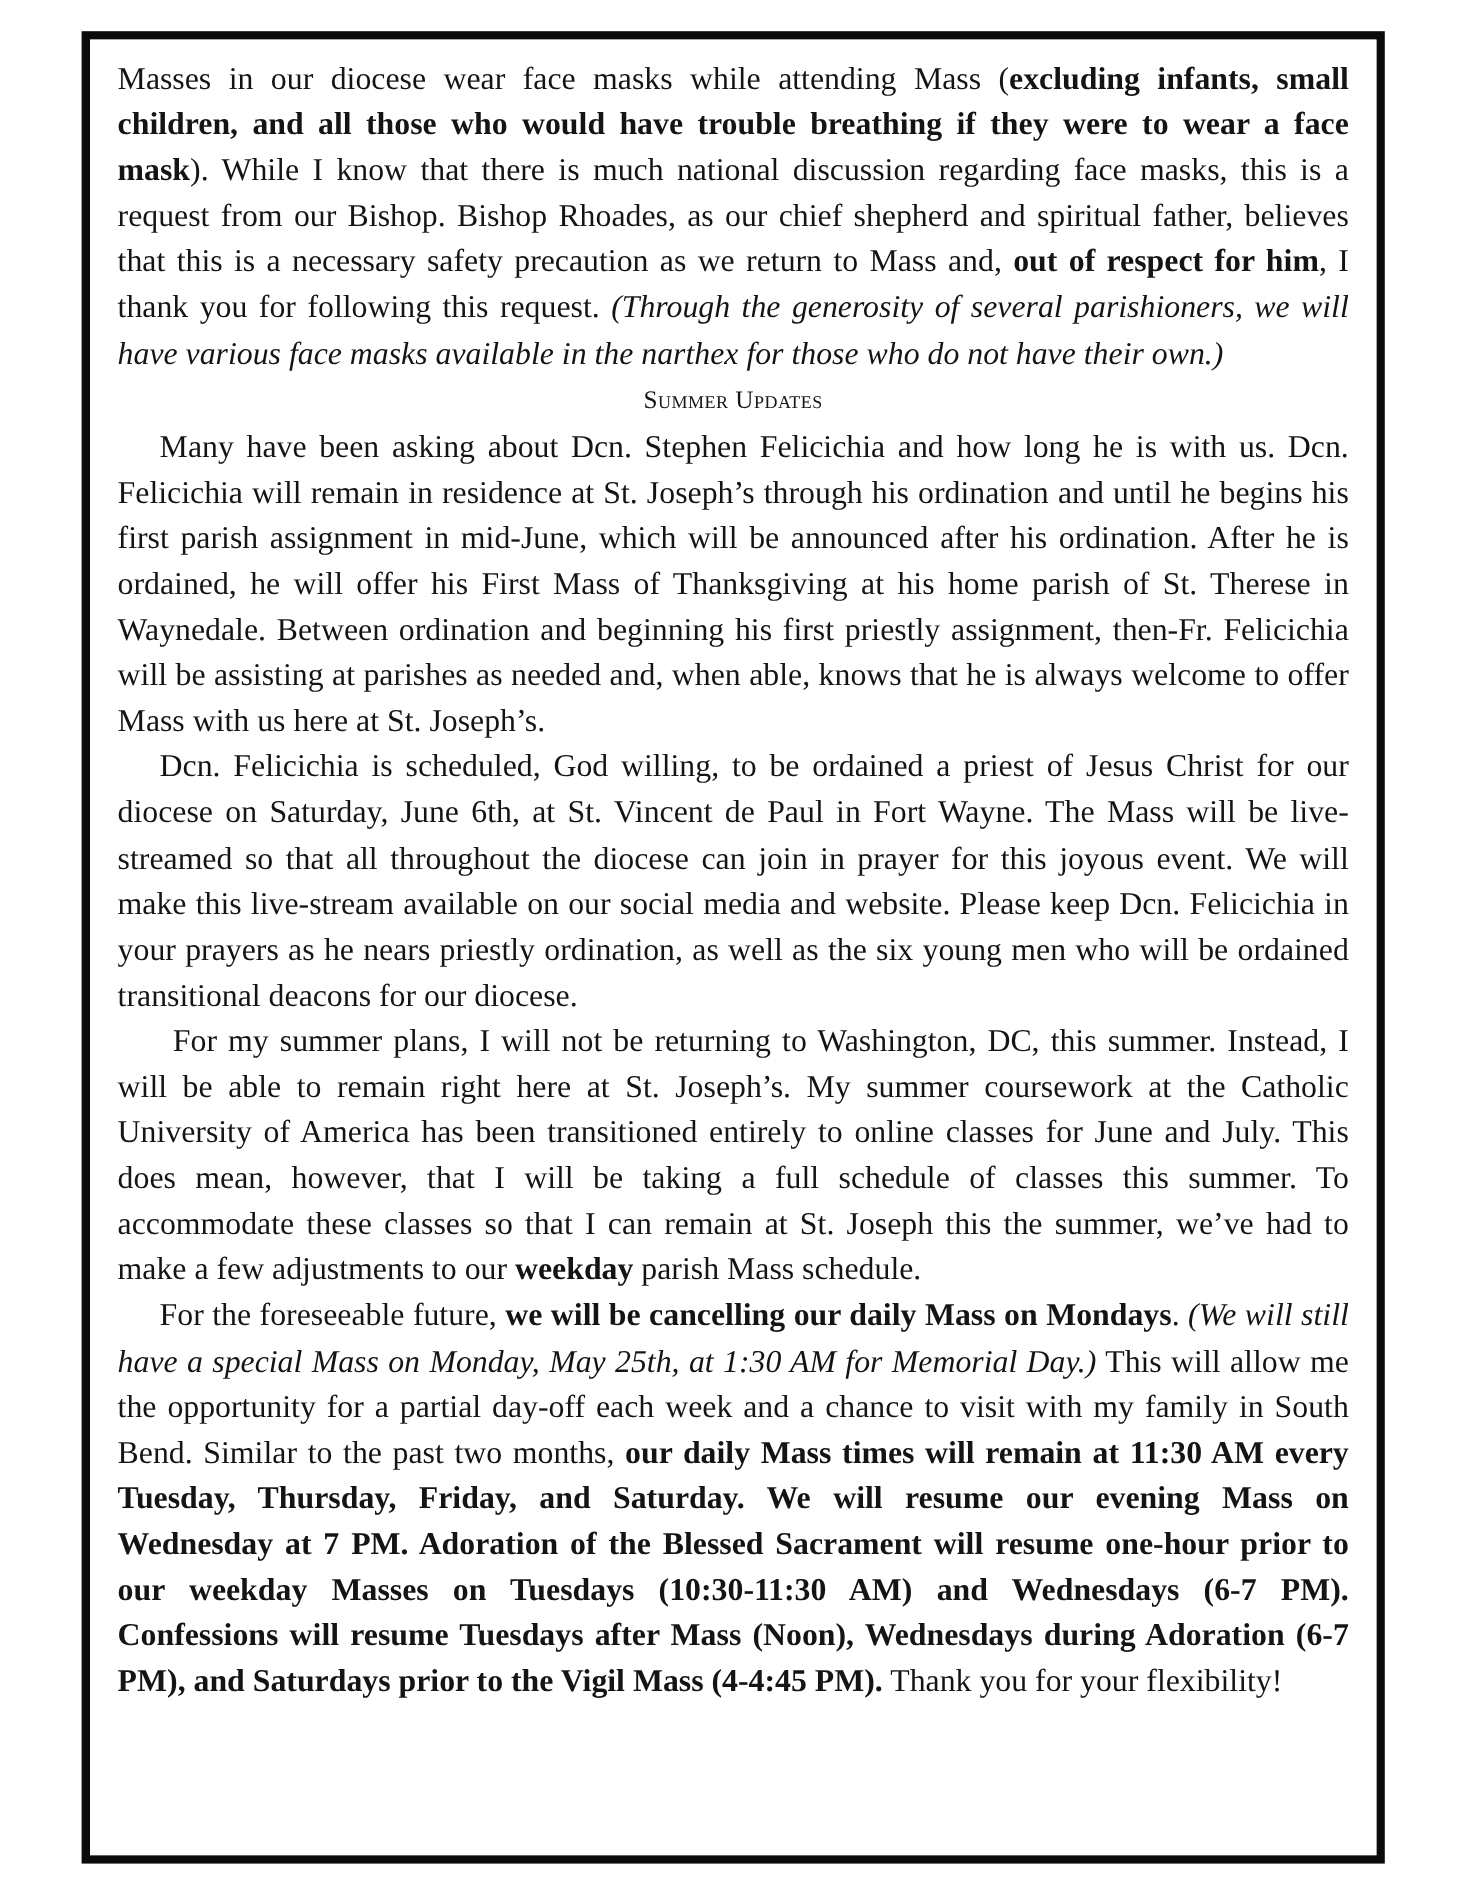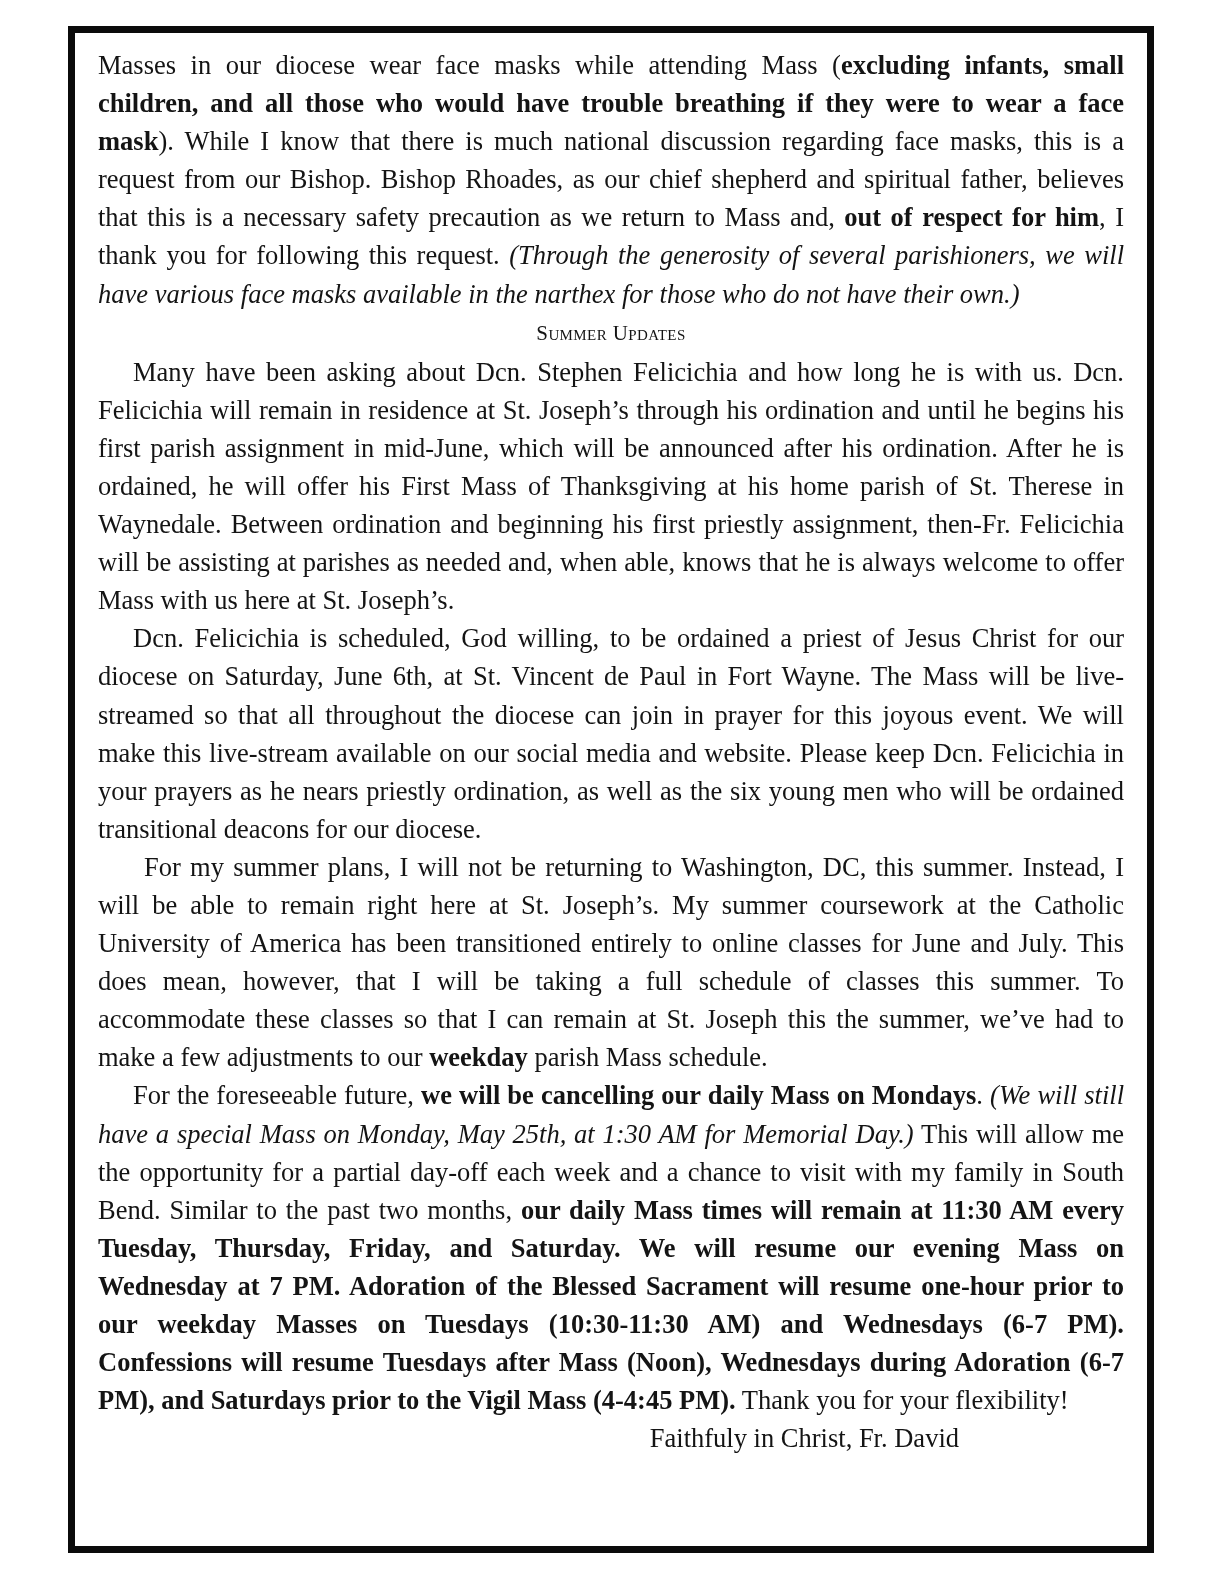--- a/index.html
+++ b/index.html
@@ -84,17 +84,16 @@
       <p class="section-heading">Summer Updates</p>
 
       <p class="indent"><span>Many have been asking about Dcn. Stephen Felicichia and how long he is with us. Dcn. Felicichia will remain in residence at St. Joseph’s through his ordination and until he begins his first parish assignment in mid-June, which will be announced after his ordination. After he is ordained, he will offer his First Mass of Thanksgiving at his home parish of St. Therese in Waynedale. Between ordination and beginning his first priestly assignment, then-Fr. Felicichia will be assisting at parishes as needed and, when able, knows that he is always welcome to offer Mass with us here at St. Joseph’s.</span></p>
 
       <p class="indent"><span>Dcn. Felicichia is scheduled, God willing, to be ordained a priest of Jesus Christ for our diocese on Saturday, June 6th, at St. Vincent de Paul in Fort Wayne. The Mass will be live-streamed so that all throughout the diocese can join in prayer for this joyous event. We will make this live-stream available on our social media and website. Please keep Dcn. Felicichia in your prayers as he nears priestly ordination, as well as the six young men who will be ordained transitional deacons for our diocese.</span></p>
 
       <p class="indent-lg"><span>For my summer plans, I will not be returning to Washington, DC, this summer. Instead, I will be able to remain right here at St. Joseph’s. My summer coursework at the Catholic University of America has been transitioned entirely to online classes for June and July. This does mean, however, that I will be taking a full schedule of classes this summer. To accommodate these classes so that I can remain at St. Joseph this the summer, we’ve had to make a few adjustments to our </span><span class="b">weekday</span><span> parish Mass schedule.</span></p>
 
       <p class="indent"><span>For the foreseeable future, </span><span class="b">we will be cancelling our daily Mass on Mondays</span><span>. </span><span class="i">(We will still have a special Mass on Monday, May 25th, at 1:30 AM for Memorial Day.)</span><span> This will allow me the opportunity for a partial day-off each week and a chance to visit with my family in South Bend. Similar to the past two months, </span><span class="b">our daily Mass times will remain at 11:30 AM every Tuesday, Thursday, Friday, and Saturday. We will resume our evening Mass on Wednesday at 7 PM. Adoration of the Blessed Sacrament will resume one-hour prior to our weekday Masses on Tuesdays (10:30-11:30 AM) and Wednesdays (6-7 PM). Confessions will resume Tuesdays after Mass (Noon), Wednesdays during Adoration (6-7 PM), and Saturdays prior to the Vigil Mass (4-4:45 PM).</span><span> Thank you for your flexibility!</span></p>
 
-      <p class="closing">Faithfuly in Christ, Fr. David</p>
 
     </div>
   </div>
 </div>
 
 </body></html>

